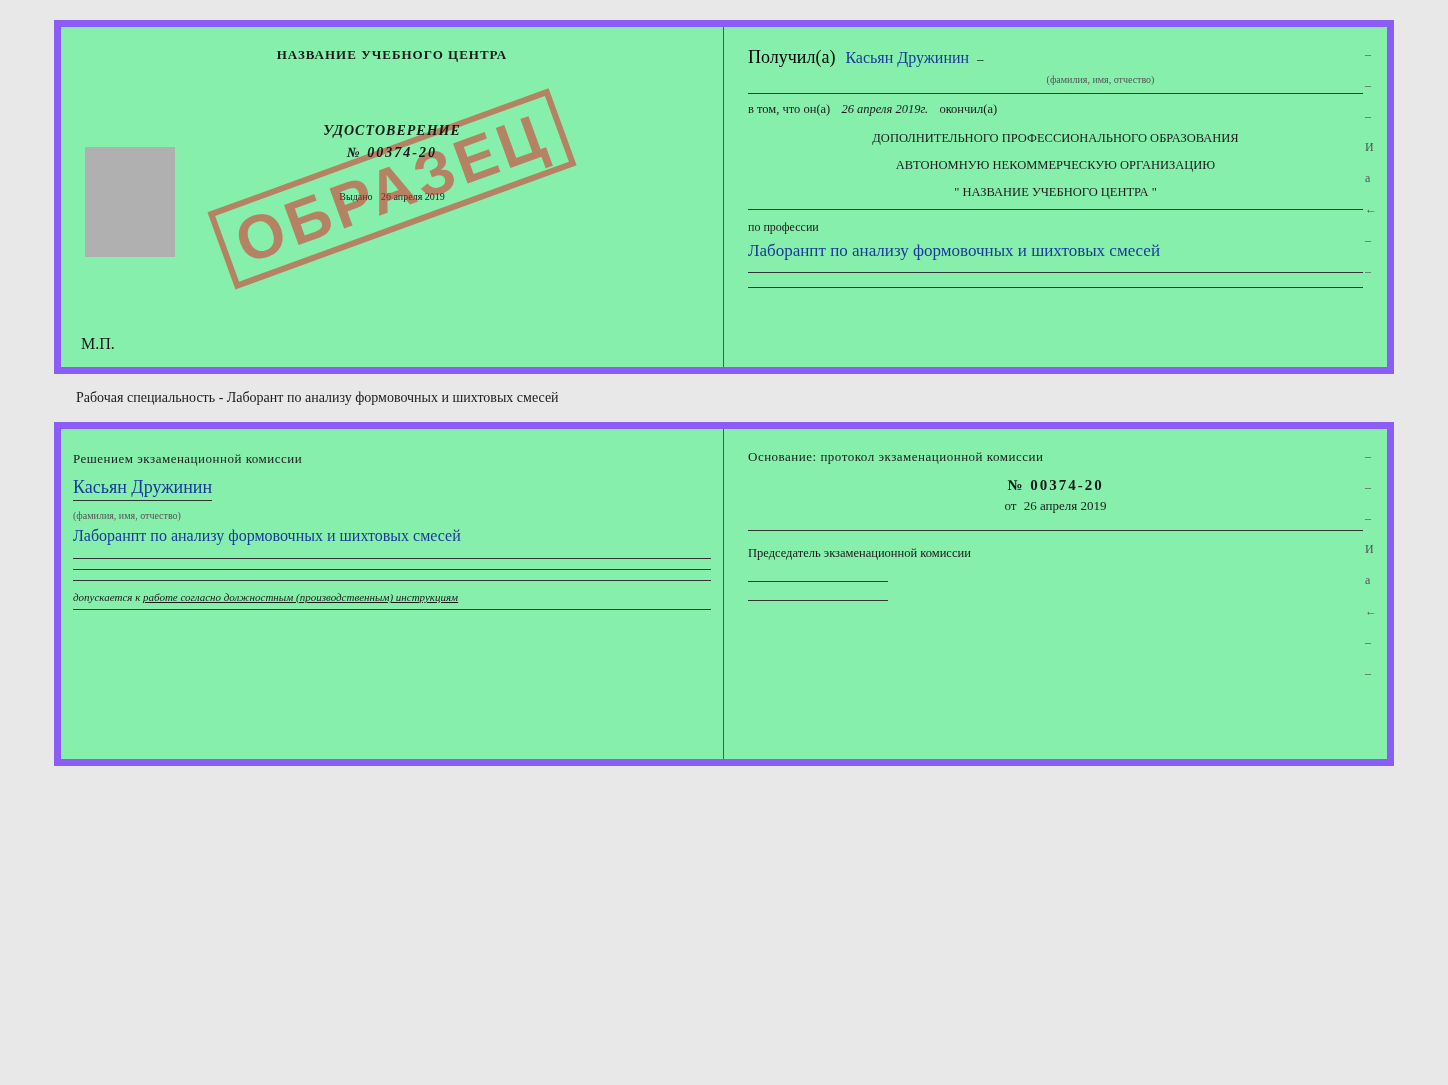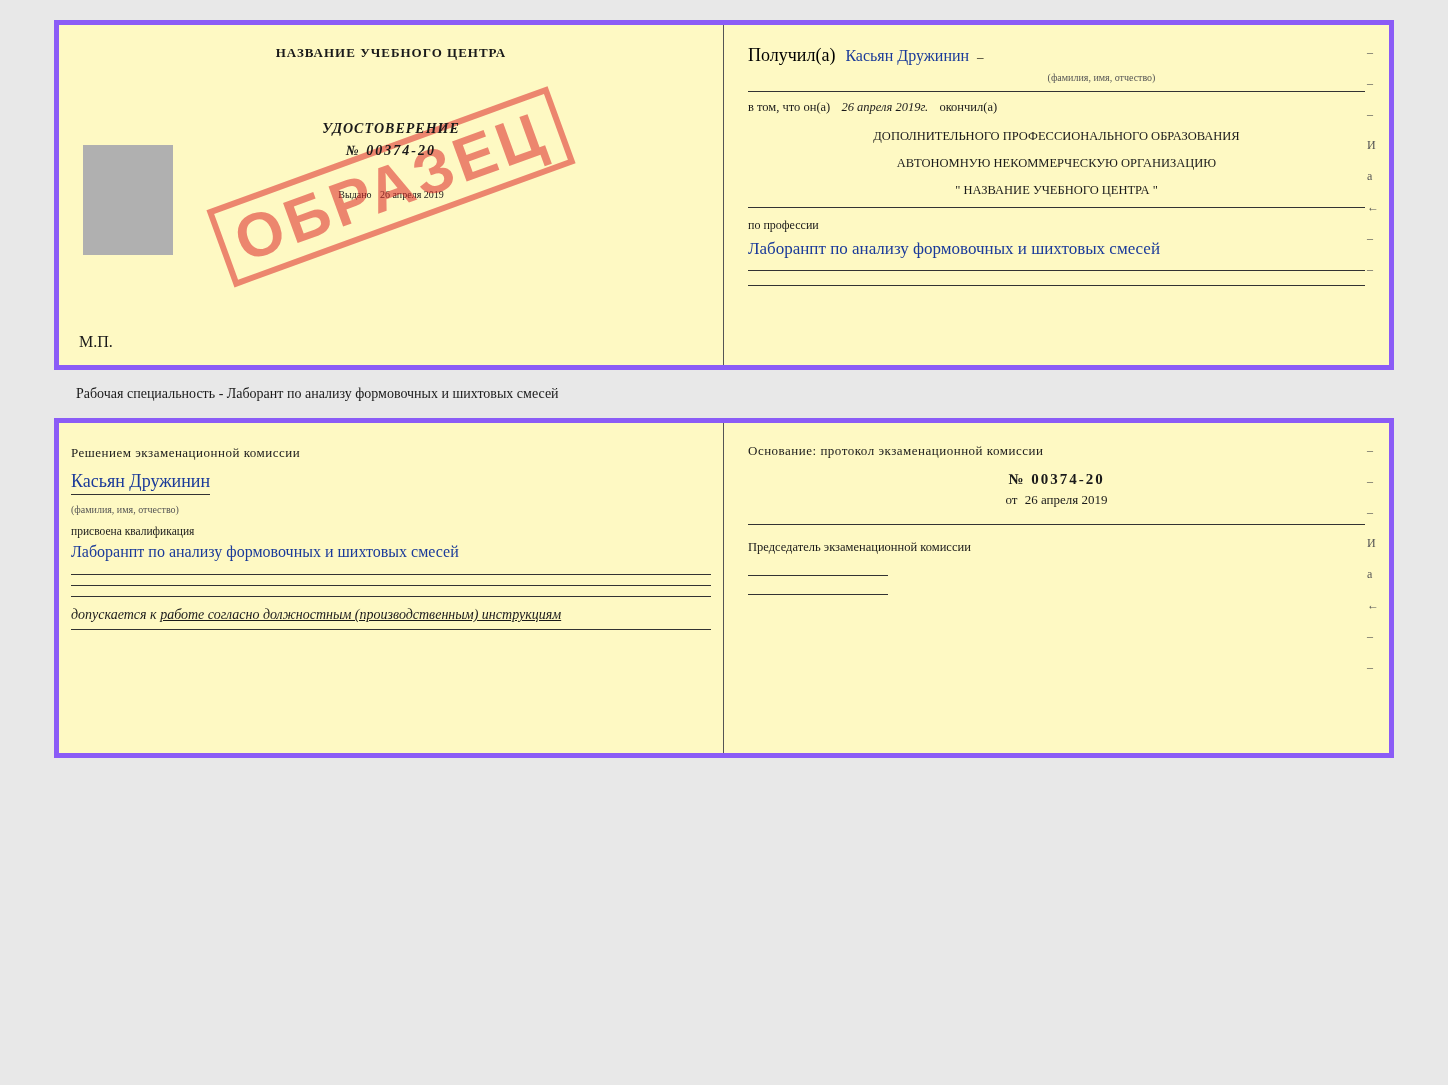--- a/index.html
+++ b/index.html
@@ -11,22 +11,22 @@
       display: flex;
       flex-direction: column;
       align-items: center;
       padding: 20px;
       gap: 16px;
     }
 
     .document-section {
       display: flex;
       width: 1340px;
-      background: #fef9c3;
-      border: 5px solid #8b5cf6;
+      background: #86efac;
+      border: 7px solid #8b5cf6;
       position: relative;
     }
 
     .doc-left {
       width: 50%;
       border-right: 1px solid #555;
       padding: 20px 24px;
       position: relative;
       min-height: 340px;
     }
@@ -210,21 +210,21 @@
       line-height: 1.6;
     }
 
     .underline-row {
       border-bottom: 1px solid #333;
       margin: 10px 0 4px 0;
       height: 1px;
     }
 
     .admit-text {
-      font-size: 14px;
+      font-size: 11px;
       color: #1a1a1a;
       margin-top: 10px;
       font-style: italic;
     }
     .admit-text u {
       text-decoration: underline;
     }
 
     
     .basis-title {
@@ -363,21 +363,20 @@
   <div class="doc-bottom-left">
     <div class="resolution-text">Решением  экзаменационной  комиссии</div>
 
     <div style="margin-top:8px; margin-bottom:2px;">
       <span class="name-handwritten">Касьян Дружинин</span>
     </div>
     <div>
       <span class="small-subtitle">(фамилия, имя, отчество)</span>
     </div>
 
-    <div class="qualification-label">присвоена квалификация</div>
     <div class="qualification-handwritten">Лаборанпт по анализу формовочных и шихтовых смесей</div>
 
     <div class="underline-row"></div>
     <div class="underline-row"></div>
     <div class="underline-row"></div>
 
     <div class="admit-text">
       <span>допускается к</span>
       <u><span>работе согласно должностным (производственным) инструкциям</span></u>
     </div>

